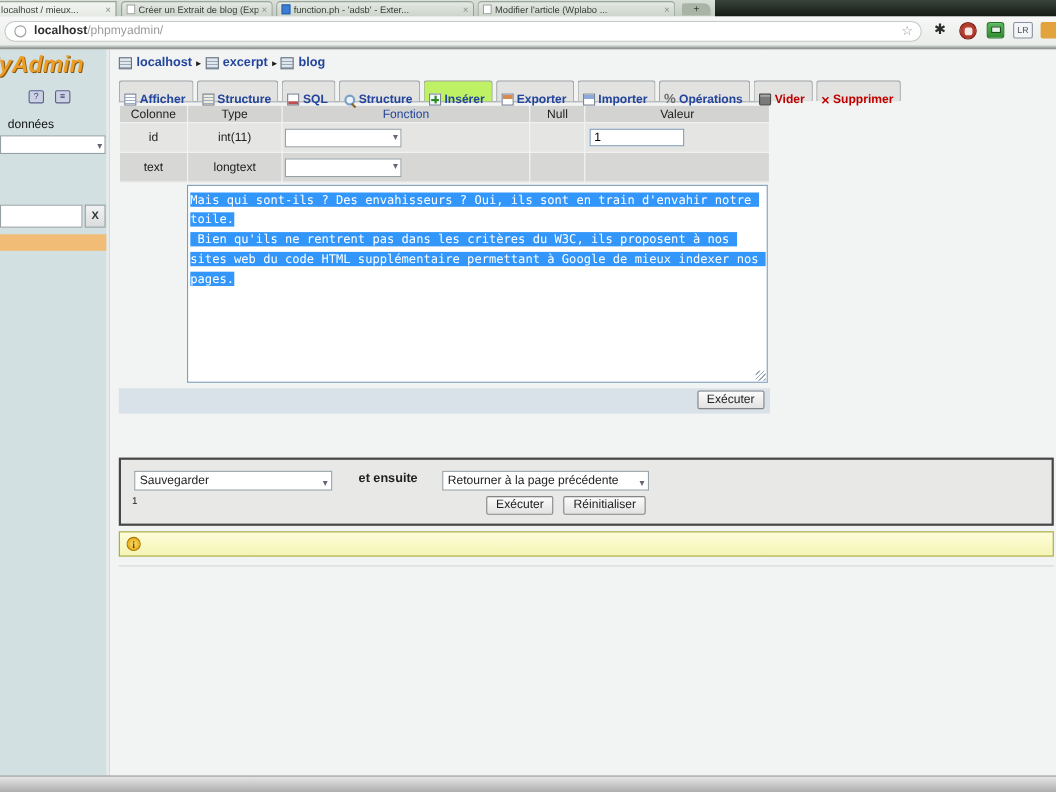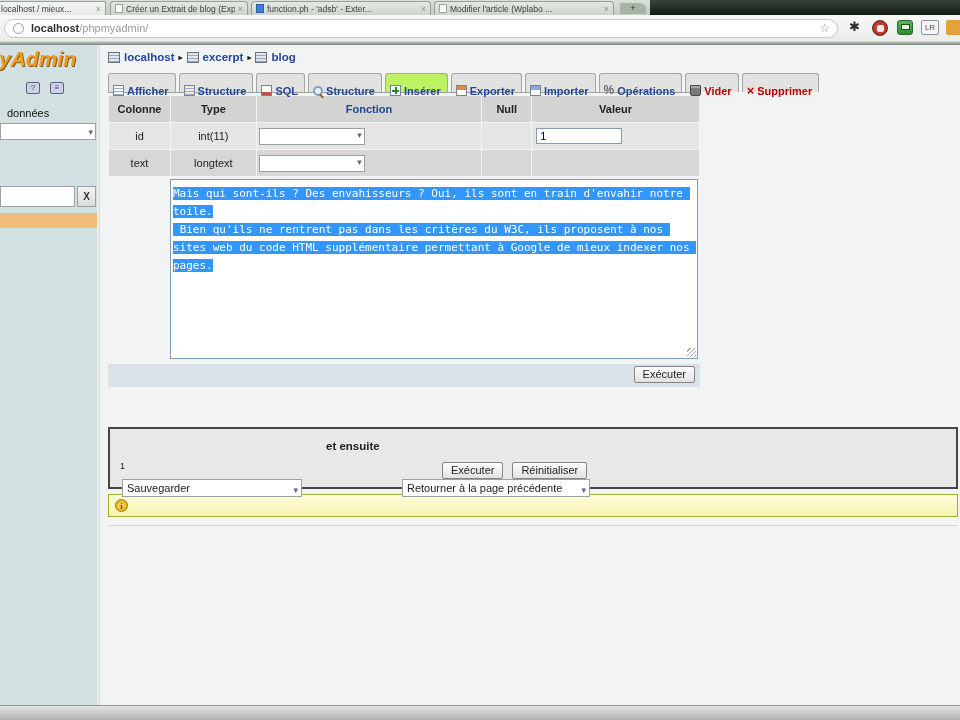--- a/index.html
+++ b/index.html
@@ -115,21 +115,21 @@
   .ti-import { background-image:none; box-shadow: inset 0 4px 0 #8aa8d8; }
   .ti-ops { border:none; background:none; color:#6a6a6a; font-size:12px; font-weight:bold;
     width:auto; line-height:11px; }
   .ti-trash { background:#7a7a7a; background-image:none; border-color:#4a4a4a;
     border-radius:1px 1px 2px 2px; box-shadow: inset 0 2px 0 #a8a8a8; }
   .ti-x { border:none; background:none; color:#c00000; font-size:13px; font-weight:bold;
     width:auto; line-height:11px; }
 
   
   table.itable { margin:2px 0 0 8px; border-collapse:collapse; width:592px; font-size:11px; }
-  .itable th { background:#d3d3d1; font-weight:bold; height:27px; border:1px solid #f2f4f3; }
+  .itable th { background:#d3d3d1; font-weight:normal; height:16px; border:1px solid #f2f4f3; }
   .itable td { border:1px solid #f2f4f3; height:27px; text-align:center; }
   .itable tr.r0 td { background:#e5e5e3; }
   .itable th.fn, .itable td.fn { width:226px; }
   .itable th.fn { color:#23459c; }
   .itable tr.r1 td { background:#d7d7d5; }
   .col-colonne { width:62px; } .col-type { width:86px; }
   .col-null { width:50px; } .col-valeur { width:168px; }
   .fselect { width:106px; height:17px; background:#fff; border:1px solid #98a2a6;
     margin-left:2px; position:relative; text-align:left; font-size:10px; }
   .fselect .arr { position:absolute; right:2px; top:1px; color:#667; font-size:9px; }
@@ -145,21 +145,21 @@
     background: repeating-linear-gradient(135deg, transparent 0 2px, #9aa8b8 2px 3px); }
 
   .execrow { margin:5px 0 0 8px; width:592px; height:23px; background:#d9e1e9; position:relative; }
   .btn { font-size:11px; color:#222; padding:1px 8px 2px;
     background:linear-gradient(#fcfcfc,#e2e2e2); border:1px solid #858585; border-radius:2px; }
   .execrow .btn { position:absolute; right:5px; top:2px; }
 
   .afterbox { margin:40px 0 0 8px; width:850px; height:62px; background:#e8e8e6;
     border:2px solid #464646; position:relative; }
   .afterbox .bsel { position:absolute; top:10px; height:18px; background:#fff;
-    border:1px solid #98a2a6; font-size:11px; line-height:16px; padding:0 14px 0 4px;margin-top:40px; }
+    border:1px solid #98a2a6; font-size:11px; line-height:16px; padding:0 14px 0 4px; }
   .sel-save { left:12px; width:180px; }
   .sel-return { left:292px; width:188px; }
   .bsel .arr { position:absolute; right:3px; top:2px; color:#667; font-size:9px; }
   .andthen { position:absolute; left:216px; top:11px; font-size:11.5px; font-weight:bold; }
   .foot-mark { position:absolute; left:10px; top:32px; font-size:9px; }
   .afterbtns { position:absolute; left:332px; top:33px; display:flex; gap:9px; }
 
   .notice { margin:5px 0 0 8px; width:850px; height:23px;
     background:linear-gradient(#fdfdda, #f4f4b4); border:1px solid #a8a82c;
     display:flex; align-items:center; gap:5px; padding:0 6px; font-size:10.5px; color:#1a1a1a; }

